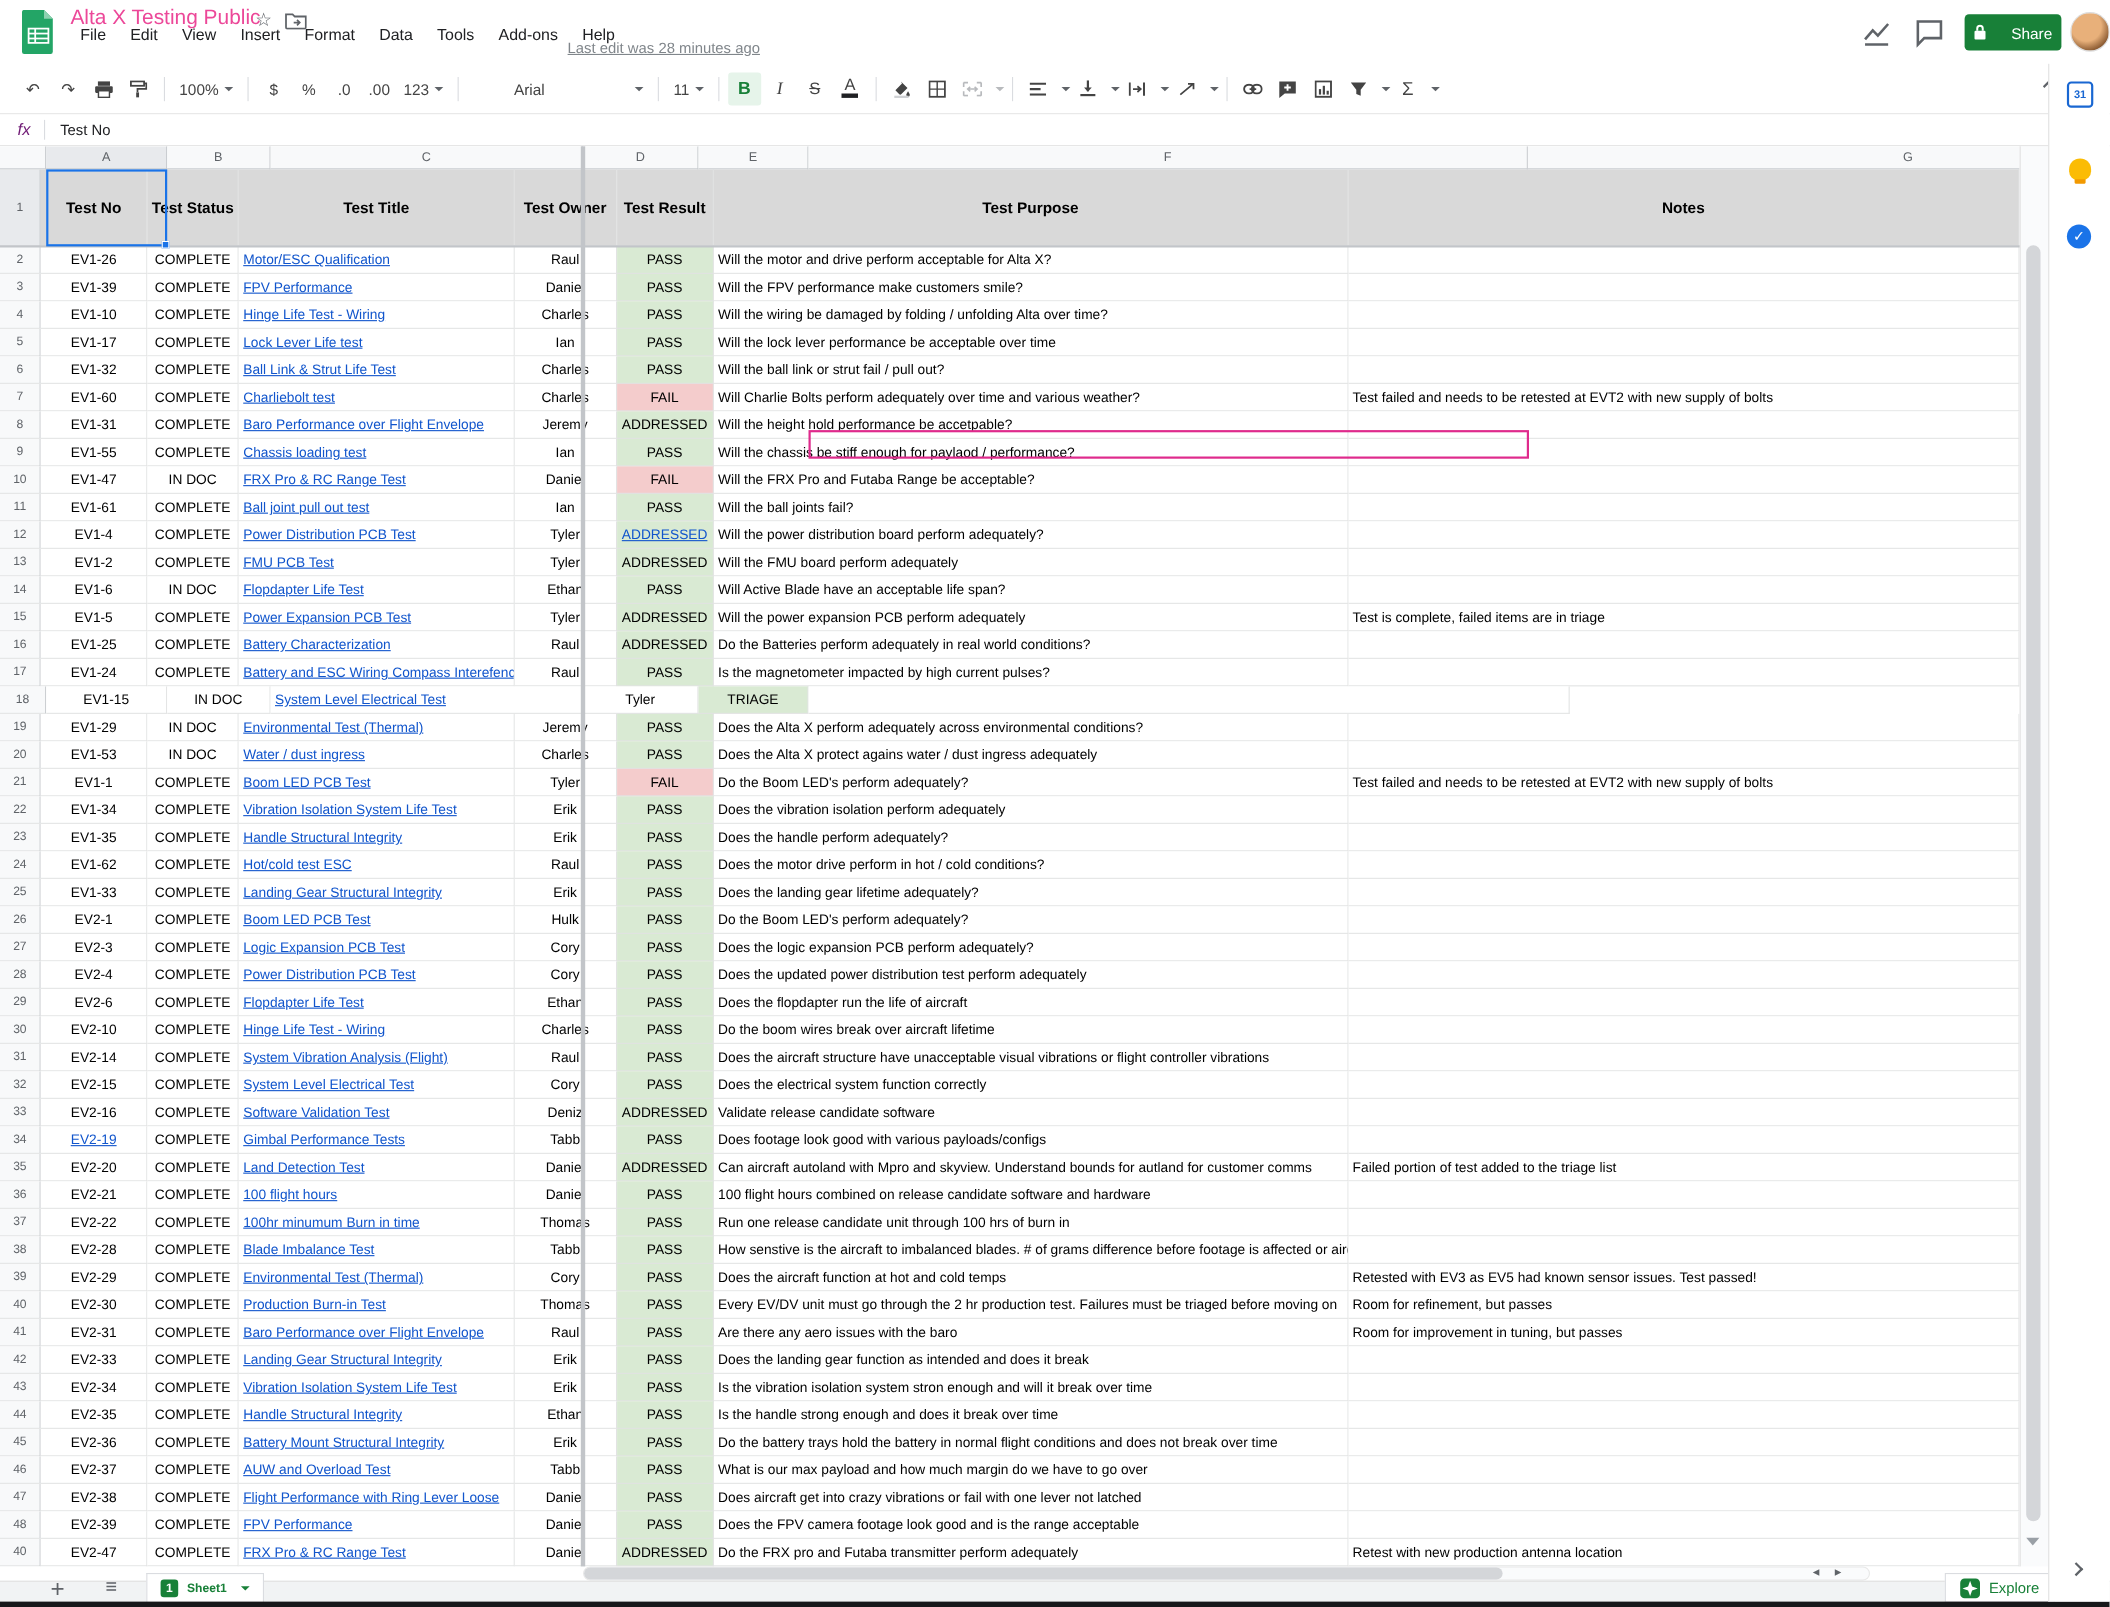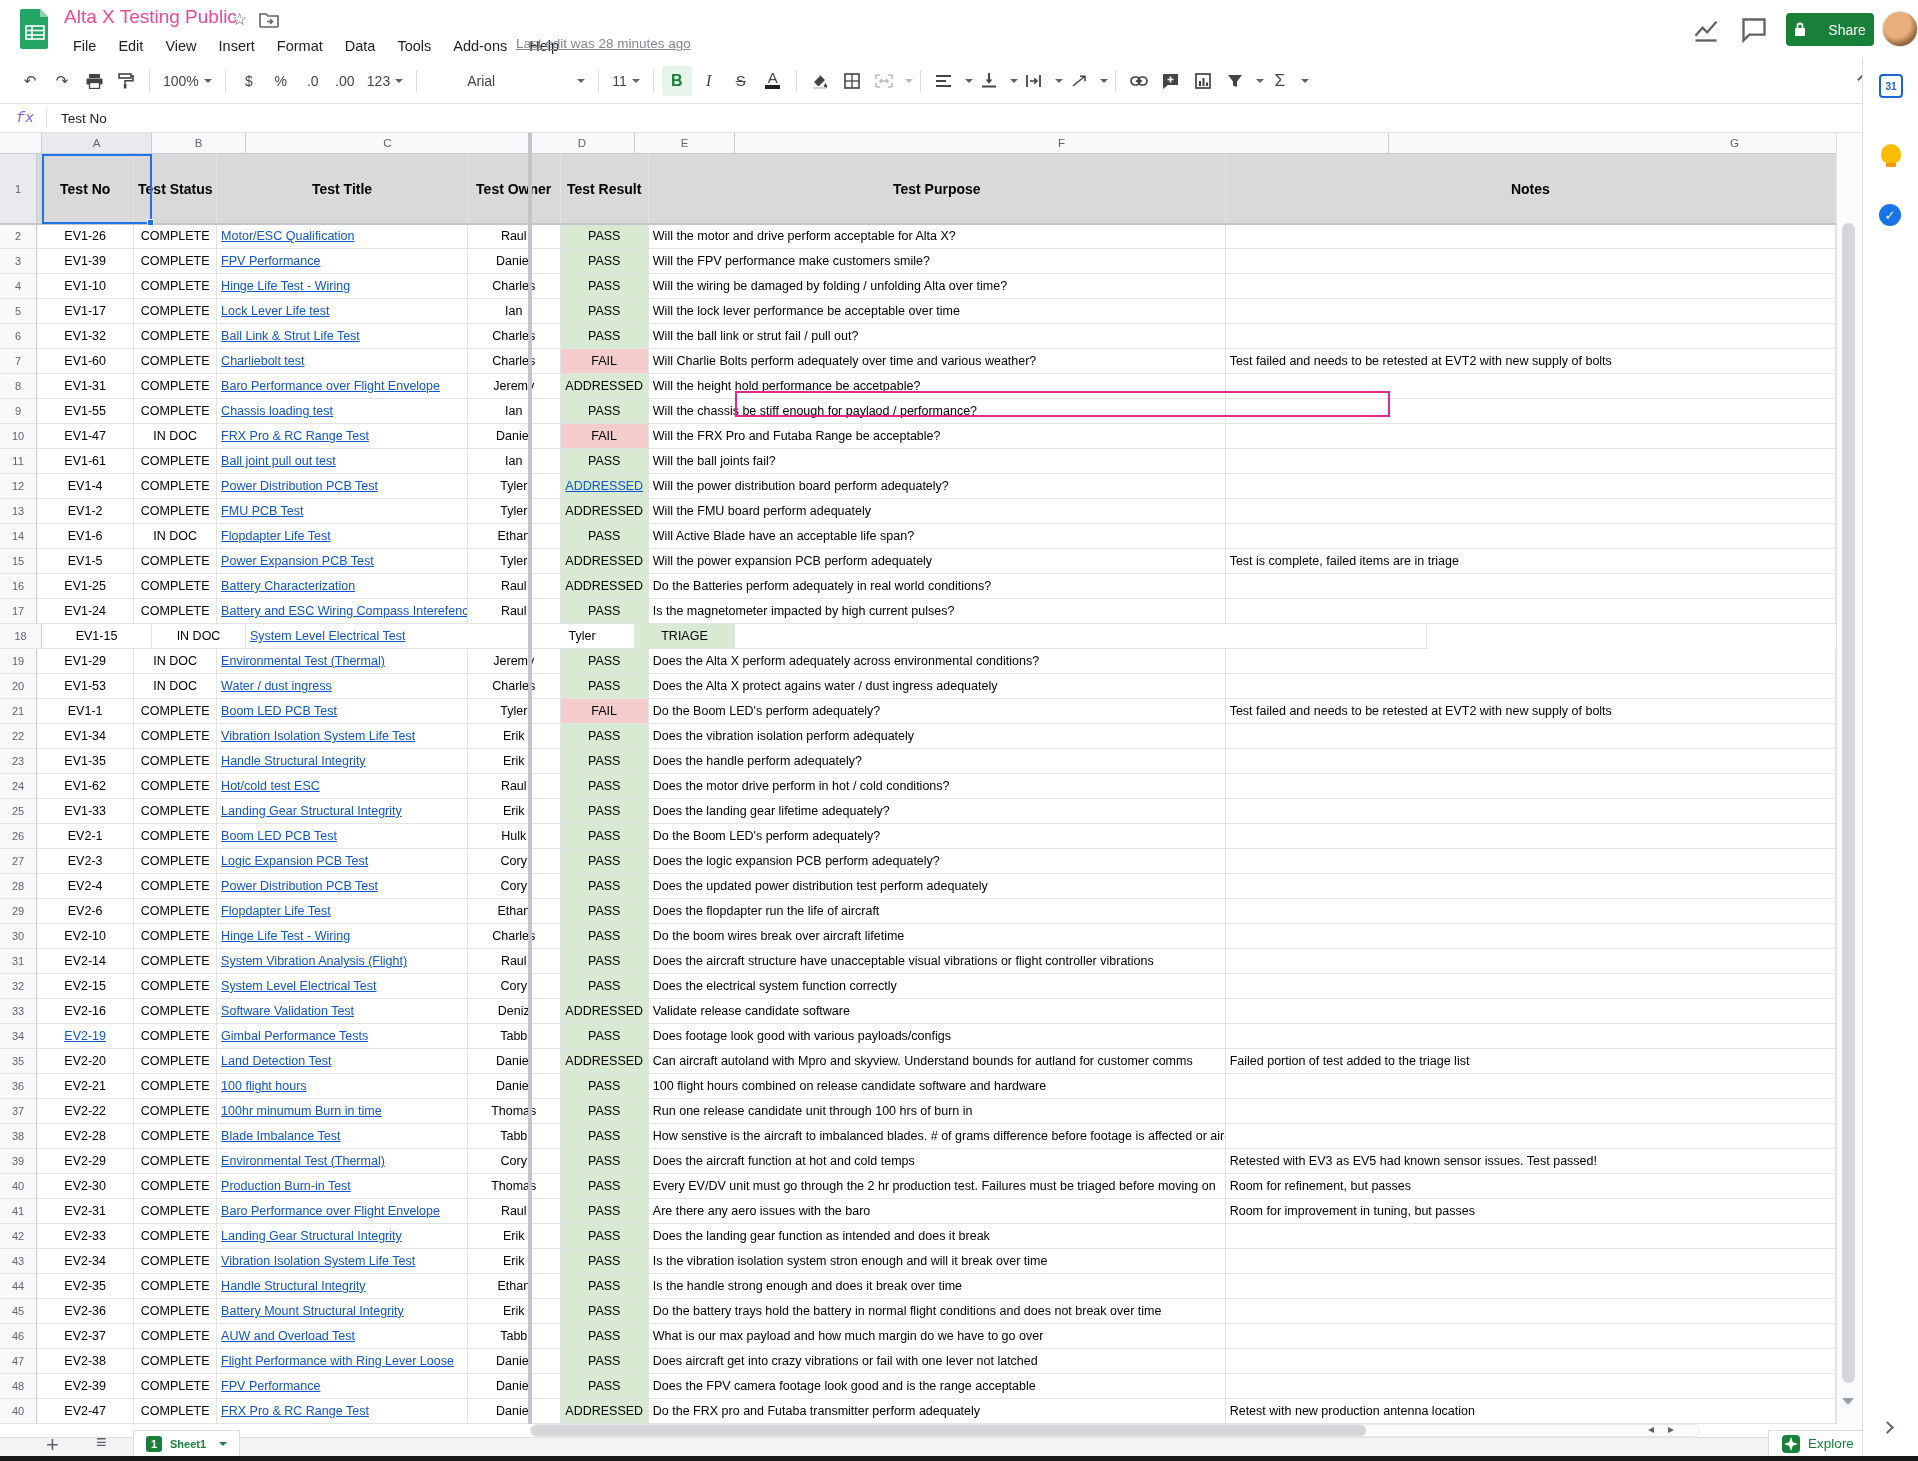--- a/index.html
+++ b/index.html
@@ -5,21 +5,21 @@
   * { margin:0; padding:0; box-sizing:border-box; }
   html,body { background:#fff; }
   body { font-family:"Liberation Sans","DejaVu Sans",sans-serif; color:#202124; }
   .app { position:relative; width:1918px; height:1461px; overflow:hidden; background:#fff; }
 
   
   .topbar { position:absolute; left:0; top:0; width:1918px; height:58px; background:#fff; }
   .logo { position:absolute; left:20px; top:9px; width:30px; height:40px; }
   .doc-title { position:absolute; left:64px; top:6px; font-size:19px; color:#ec4899; }
   .title-icons { position:absolute; left:232px; top:9px; font-size:17px; color:#5f6368; display:flex; gap:12px; align-items:center; }
-  .menubar { position:absolute; left:64px; top:36px; display:flex; gap:4px; }
+  .menubar { position:absolute; left:64px; top:22px; display:flex; gap:4px; }
   .menubar .mitem { font-size:14.5px; color:#202124; padding:2px 9px; border-radius:3px; cursor:pointer; }
   .last-edit { position:absolute; left:516px; top:36px; font-size:13.5px; color:#80868b; text-decoration:underline; }
   .top-right-icon { position:absolute; top:16px; width:28px; height:28px; color:#5f6368; }
   .share-btn { position:absolute; left:1786px; top:13px; width:88px; height:33px; background:#188038; border-radius:4px;
     color:#fff; font-size:14px; display:flex; align-items:center; justify-content:center; gap:22px; cursor:pointer; }
   .avatar { position:absolute; left:1882px; top:11px; width:36px; height:36px; border-radius:50%;
     background:radial-gradient(circle at 40% 35%, #e8b07a 0 45%, #8a5a32 75%, #5d3a1c); border:1px solid #ddd; }
 
   
   .toolbar { position:absolute; left:0; top:58px; width:1918px; height:46px; background:#fff;
@@ -37,21 +37,21 @@
   .strike-s { text-decoration:line-through; font-size:15px; }
   .acolor { font-size:15px; line-height:11px; text-align:center; }
   .acolor .bar { display:block; width:15px; height:4px; background:#202124; margin-top:2px; }
   .toolbar-collapse { position:absolute; right:50px; top:70px; color:#5f6368; }
   .chev { display:inline-block; width:9px; height:9px; border-right:2px solid #5f6368; border-bottom:2px solid #5f6368; }
   .chev.up { transform:rotate(-135deg); } .chev.right { transform:rotate(-45deg); }
 
   
   .formulabar { position:absolute; left:0; top:104px; width:1918px; height:29px; background:#fff;
     border-bottom:1px solid #e0e0e0; display:flex; align-items:center; }
-  .fx { font-family:Liberation Mono, monospace; font-style:italic; color:#8b5cf6; font-size:15px; margin-left:16px; }
+  .fx { font-family:Liberation Sans, sans-serif; font-style:italic; color:#701a75; font-size:15px; margin-left:16px; }
   .fbar-sep { width:1px; height:18px; background:#dadce0; margin:0 14px 0 12px; }
   .fbar-value { font-size:13.5px; color:#202124; }
 
   
   .sheet { position:absolute; left:0; top:133px; width:1836px; height:1291px; overflow:hidden; background:#fff; }
   .colstrip { position:absolute; left:0; top:0; height:21px; width:2200px; display:flex; }
   .colstrip .cs { border-right:1px solid #c7cace; border-bottom:1px solid #c7cace; background:#f8f9fa;
     font-size:11.5px; color:#5f6368; display:flex; align-items:center; justify-content:center; }
   .colstrip .cs.sel { background:#e8eaed; }
   .corner { width:42px; background:#f8f9fa; border-right:1px solid #c7cace; border-bottom:1px solid #c7cace; }

